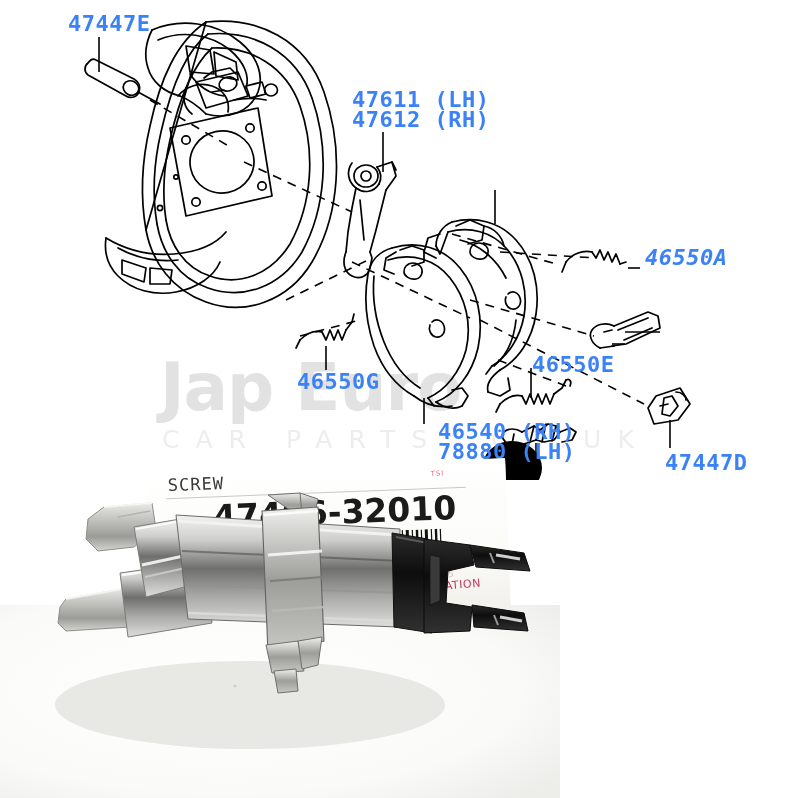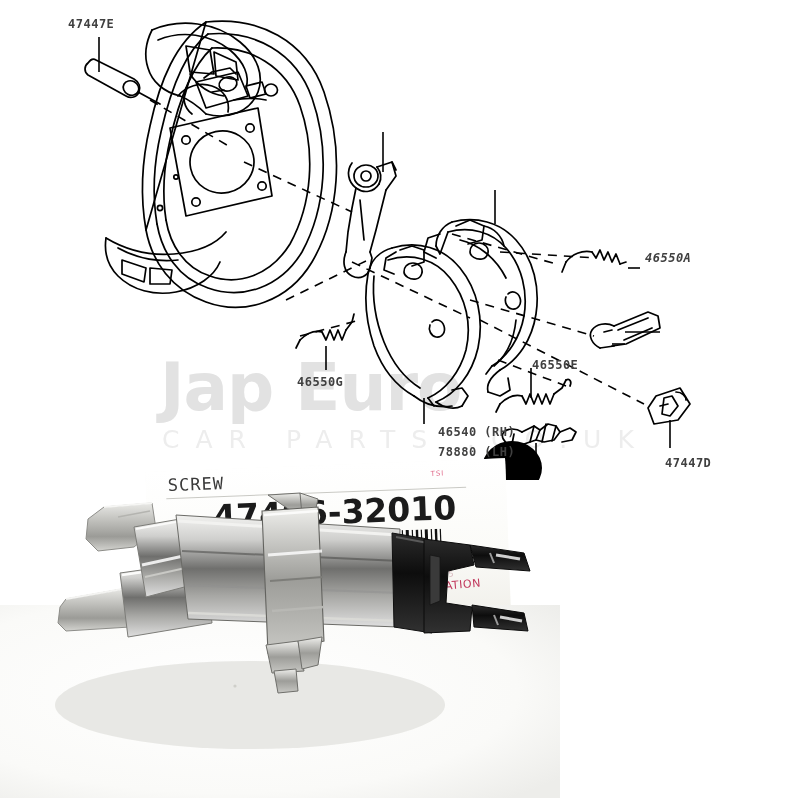--- a/index.html
+++ b/index.html
@@ -47,23 +47,23 @@
   
   #lineart{
     position:absolute;
     left:0; top:0;
     width:800px; height:480px;
   }
   
   .label{
     position:absolute;
     font-family:"DejaVu Sans Mono","Liberation Mono",monospace;
-    font-size:12px;
+    font-size:22px;
     font-weight:bold;
-    color:#404040;
+    color:#3b82f6;
     white-space:pre;
     letter-spacing:0.5px;
     line-height:20px;
   }
   
   #photo{
     position:absolute;
     left:0; top:455px;
     width:560px; height:343px;
     overflow:hidden;
@@ -427,20 +427,21 @@
       <line x1="326" y1="346" x2="326" y2="370"></line>
       <line x1="424" y1="398" x2="424" y2="424"></line>
       <line x1="536" y1="443" x2="536" y2="463"></line>
     </g>
 
     <ellipse id="blob" cx="512" cy="468" rx="30" ry="27" fill="#000000"></ellipse>
   </svg>
 
   <div class="label" style="left:68px;  top:14px;"><span>47447E</span></div>
 
+  <div class="label" style="left:352px; top:90px;"><span>47611 (LH)</span><br><span>47612 (RH)</span></div>
 
 
   <div class="label" style="left:645px; top:248px;font-style:italic;"><span>46550A</span></div>
 
 
   <div class="label" style="left:632px; top:453px;margin-left:33px;"><span>47447D</span></div>
 
   <div class="label" style="left:532px; top:355px;"><span>46550E</span></div>
 
   <div class="label" style="left:297px; top:372px;"><span>46550G</span></div>

